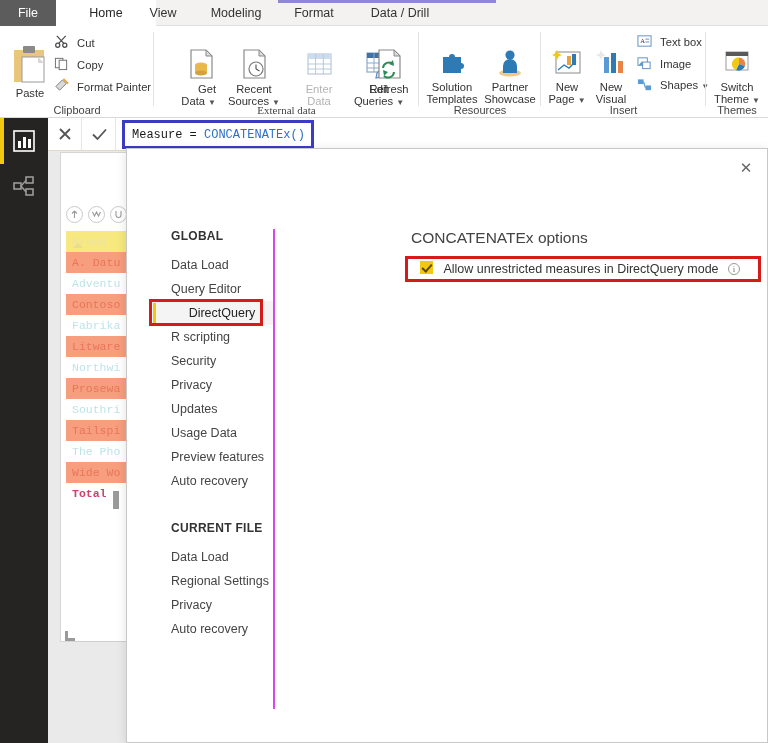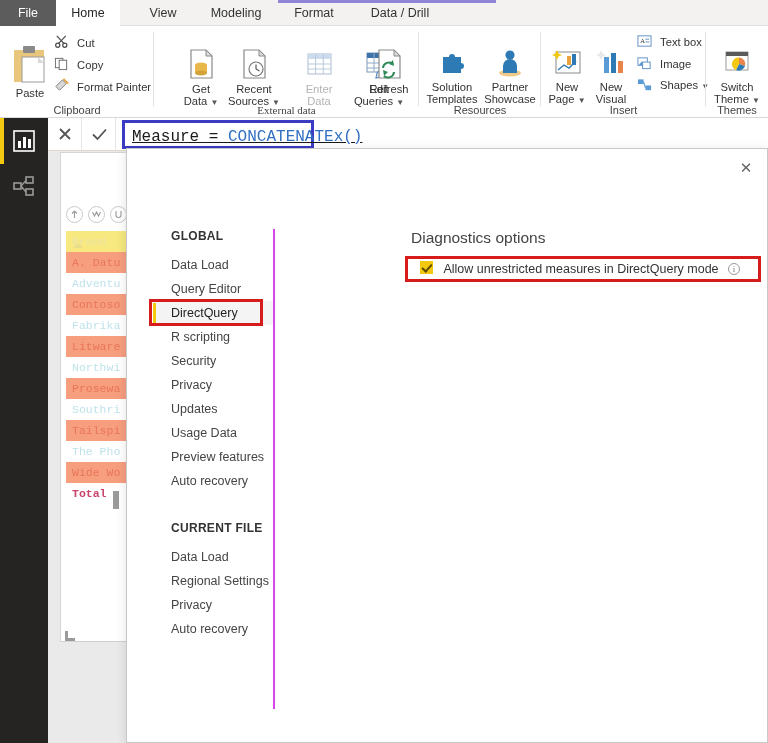--- a/index.html
+++ b/index.html
@@ -89,23 +89,22 @@
   .fx-btn {
     position: absolute; top: 0; width: 34px; height: 32px;
     border-right: 1px solid #e6e6e6; cursor: pointer;
   }
   .fbox {
     position: absolute; left: 74px; top: 2px; width: 192px; height: 29px;
     border: 3px solid #3b3bc4; background: #ffffff;
   }
   .fbox .ftext {
     position: absolute; left: 7px; top: 5px;
-    font-family: "Liberation Mono", monospace; font-size: 16px; color: #1a1a1a;
+    font-family: "Liberation Mono", monospace; font-size: 12px; color: #1a1a1a;
     white-space: nowrap;
-    text-decoration: underline;
   }
   .fbox .fn { color: #2f6fc4; }
 
   
   .sheet {
     position: absolute; left: 60px; top: 152px; width: 660px; height: 490px;
     background: #ffffff; border: 1px solid #d6d6d6;
   }
   .drillbar { position: absolute; left: 5px; top: 53px; width: 62px; height: 18px; }
   .drill-ico {
@@ -165,21 +164,21 @@
   .nav-head {
     font-size: 12px; font-weight: bold; color: #333333;
     letter-spacing: 0.3px; padding: 0 0 10px 18px;
   }
   .nav-head.second { padding-top: 28px; }
   .nav-item {
     position: relative; height: 24px; line-height: 24px;
     font-size: 12.5px; color: #444444; padding-left: 18px; cursor: pointer;
   }
   .nav-item.selected {
-    background: #f4f4f4; color: #222222;
+    background: #f4f4f4; color: #222222; text-align: center;
   }
   .nav-item.selected::before {
     content: ""; position: absolute; left: 0; top: 2px;
     width: 3px; height: 20px; background: #f2c811;
   }
   .nav-item.selected .redbox {
     position: absolute; left: -4px; top: -2px; width: 114px; height: 27px;
     border: 3px solid #d61b1b; pointer-events: none;
   }
 
@@ -227,21 +226,21 @@
   .btn.secondary { background: #eeeeee; border: 1px solid #e0e0e0; }
 </style>
 </head>
 <body>
 
 <div id="app">
 
   <div class="tabstrip">
     <div class="ctx-bar"></div>
     <div class="tab file" style="left:0;width:56px;">File</div>
-    <div class="tab active" style="left:56px;width:64px;">Home</div>
+    <div class="tab active" style="left:56px;width:100px;">Home</div>
     <div class="tab" style="left:132px;width:62px;">View</div>
     <div class="tab" style="left:194px;width:84px;">Modeling</div>
     <div class="tab" style="left:278px;width:72px;">Format</div>
     <div class="tab" style="left:350px;width:100px;">Data / Drill</div>
   </div>
 
   <div class="ribbon">
 
     <div class="rgroup" style="left:0;width:154px;">
       <div class="ritem" style="left:6px;top:18px;width:48px;">
@@ -287,21 +286,21 @@
           </svg>
         </span>
         <span class="lbl">Format Painter</span>
       </div>
 
       <div class="glabel" style="width:154px;">Clipboard</div>
       <div class="sep"></div>
     </div>
 
     <div class="rgroup" style="left:154px;width:265px;">
-      <div class="ritem" style="left:20px;top:22px;width:54px;">
+      <div class="ritem" style="left:8px;top:22px;width:54px;text-align:right;">
         <span class="icn">
           <svg width="30" height="32" viewBox="0 0 30 32">
             <path d="M5 2 H20 L26 8 V30 H5 Z" fill="#ffffff" stroke="#8a8a8a" stroke-width="1.2"></path>
             <path d="M20 2 L26 8 H20 Z" fill="#dcdcdc" stroke="#8a8a8a" stroke-width="1"></path>
             <ellipse cx="15" cy="17" rx="6" ry="2.4" fill="#e8b84b"></ellipse>
             <rect x="9" y="17" width="12" height="8" fill="#e8b84b"></rect>
             <ellipse cx="15" cy="25" rx="6" ry="2.4" fill="#d4a23a"></ellipse>
           </svg>
         </span>
         <span class="lbl">Get</span>
@@ -585,21 +584,21 @@
       <div class="nav-item">Auto recovery</div>
 
       <div class="nav-head second">CURRENT FILE</div>
       <div class="nav-item">Data Load</div>
       <div class="nav-item">Regional Settings</div>
       <div class="nav-item">Privacy</div>
       <div class="nav-item">Auto recovery</div>
     </div>
 
     <div class="pane">
-      <div class="pane-title">Diagnostics options</div>
+      <div class="pane-title">CONCATENATEx options</div>
       <div class="chkrow">
         <span class="redbox"></span>
         <span class="chkbox"></span>
         <span class="chklabel">Allow unrestricted measures in DirectQuery mode</span>
         <span class="info-ico">i</span>
       </div>
     </div>
 
   </div>
 

